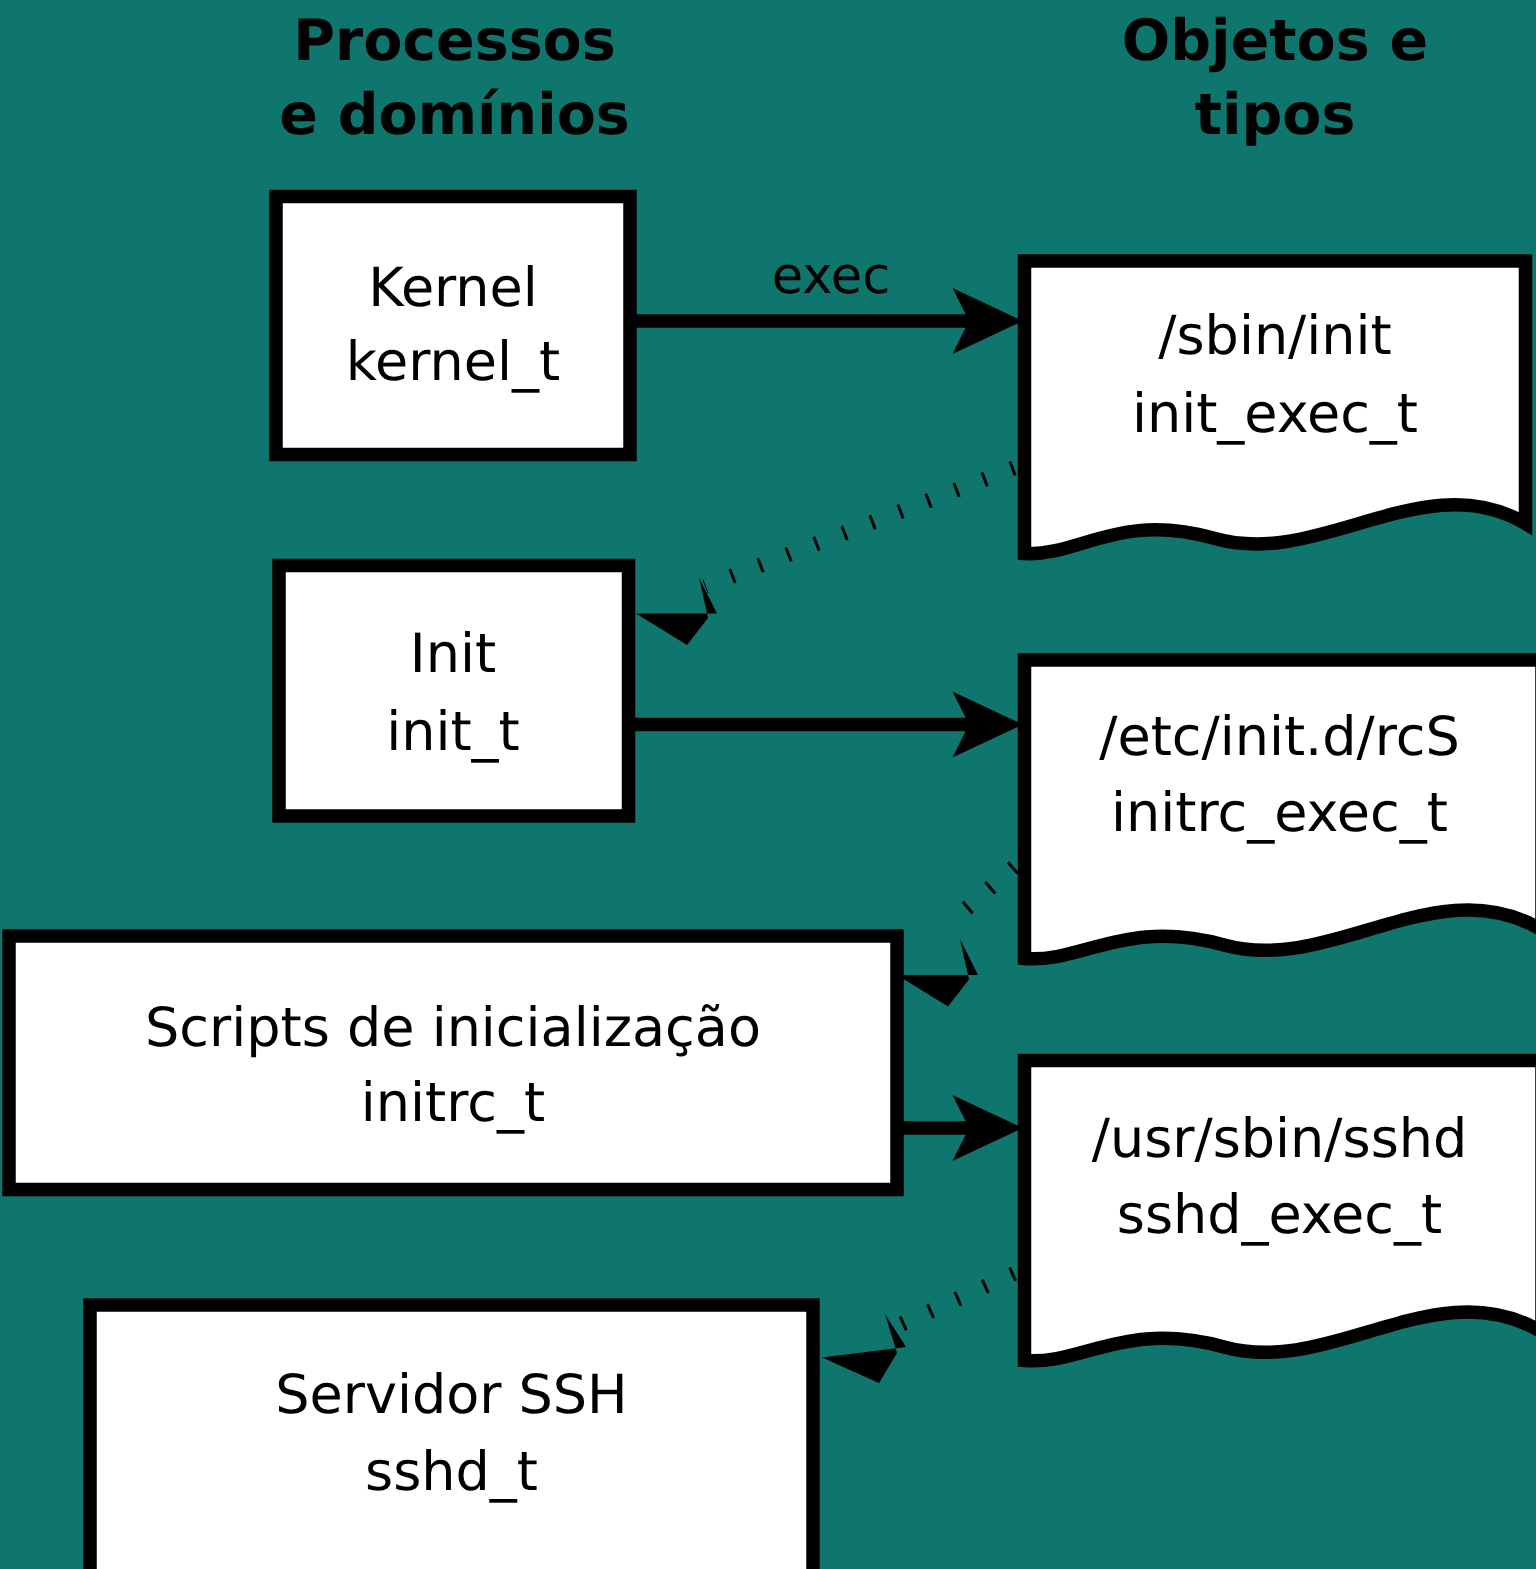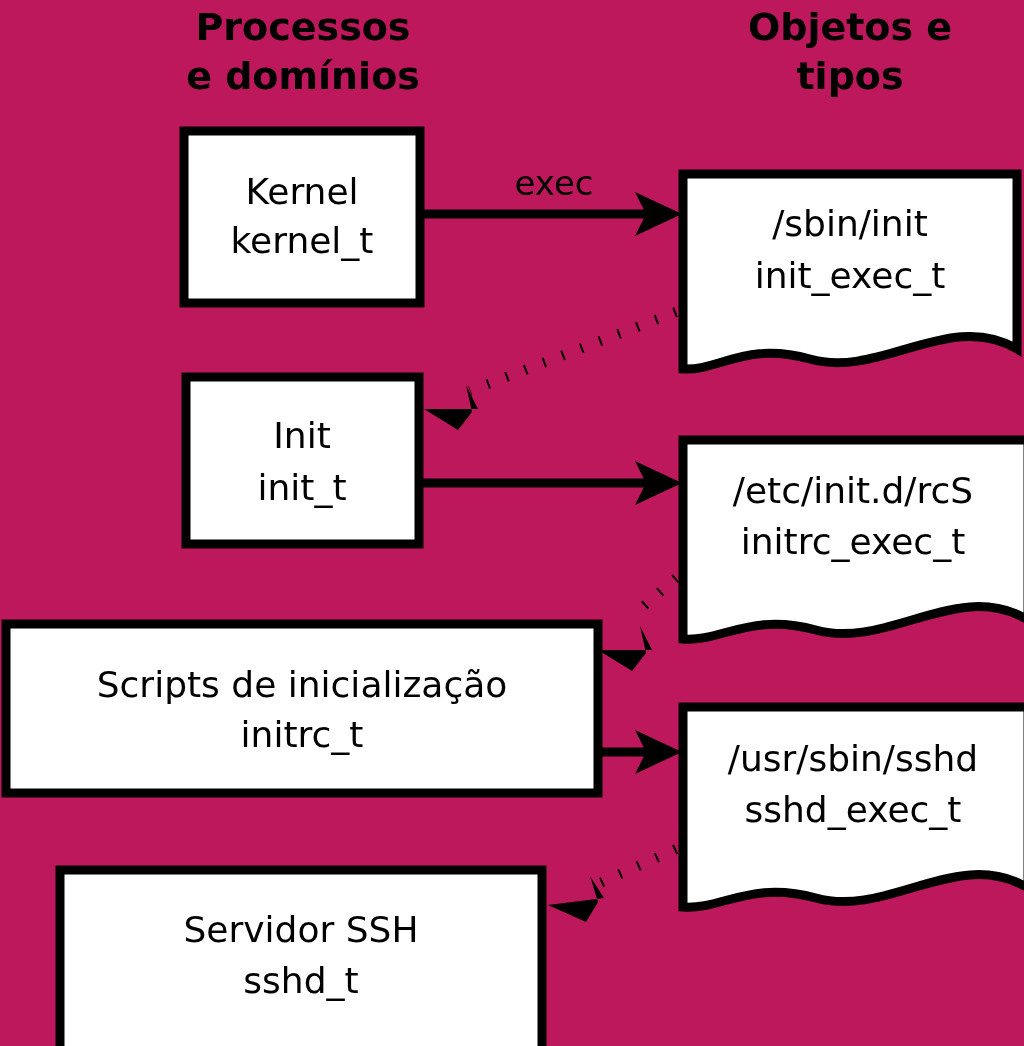--- a/index.html
+++ b/index.html
@@ -7,21 +7,21 @@
     padding: 0;
     background: #ffffff;
   }
   body {
     font-family: "DejaVu Sans", sans-serif;
   }
   #diagram-root {
     position: relative;
     width: 1024px;
     height: 1046px;
-    background: #be185d;
+    background: #0f766e;
     overflow: hidden;
   }
   #diagram-svg {
     position: absolute;
     left: 0;
     top: 0;
     width: 1024px;
     height: 1046px;
   }
   .col-header {

